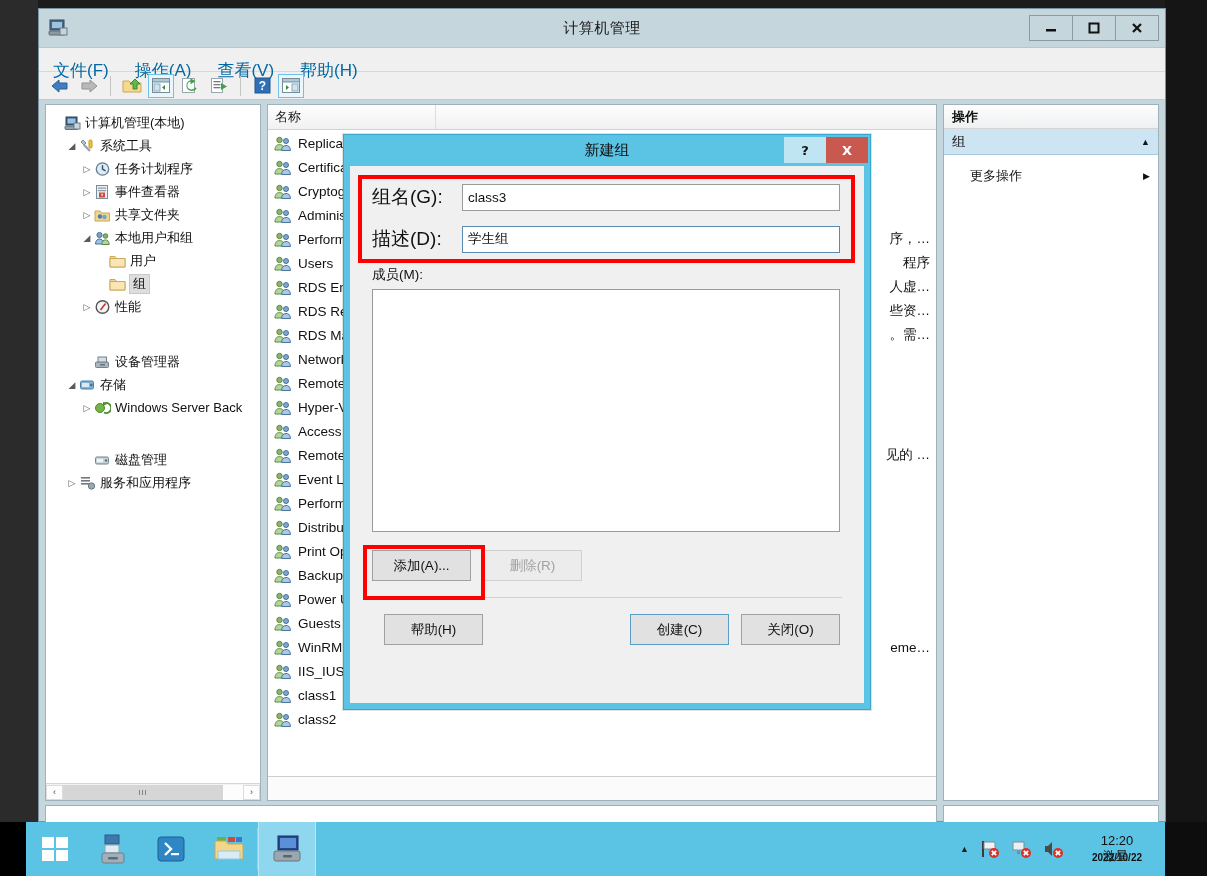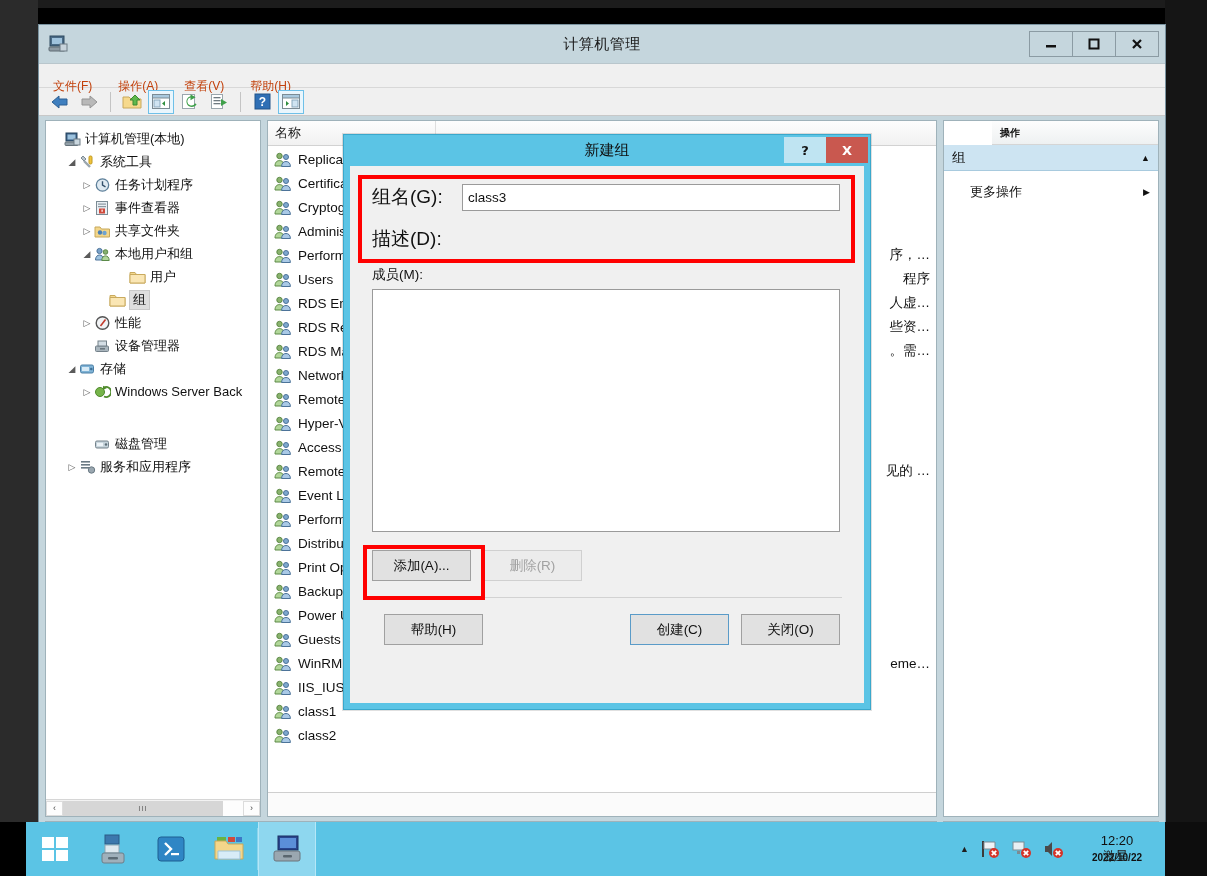--- a/index.html
+++ b/index.html
@@ -11,21 +11,21 @@
   }
   #screen { position: relative; width: 1207px; height: 876px; background: #000; }
 
   
   .desktop-left { position:absolute; left:0; top:0; width:38px; height:822px; background:#2b2b2b; }
   .desktop-top  { position:absolute; left:0; top:0; width:1207px; height:8px; background:#1c1c1c; }
   .desktop-right { position:absolute; right:0; top:0; width:42px; height:822px; background:#151515; }
 
   
   #mmc-window {
-    position:absolute; left:38px; top:24px; width:1128px; height:814px;
+    position:absolute; left:38px; top:8px; width:1128px; height:814px;
     background:#c5d6dd;
     border:1px solid #7a93a0;
   }
   .titlebar {
     position:relative; height:38px; background:#c5d6dd;
     display:flex; align-items:center;
   }
   .titlebar .appicon {
     width:22px; height:22px; margin-left:8px; position:relative;
   }
@@ -39,21 +39,21 @@
     background:#c5d6dd; display:flex; align-items:center; justify-content:center;
     font-size:13px; color:#000; font-weight:bold; font-family:"DejaVu Sans", sans-serif;
   }
 
   
   .menubar {
     height:25px; background:#f0f0f0; border-top:1px solid #b9c6cc;
     border-bottom:1px solid #d8d8d8;
     display:flex; align-items:center; padding-left:10px; gap:18px;
   }
-  .menubar .mi { font-size:12px; color:#c2410c; padding:2px 4px;margin-top:21px; }
+  .menubar .mi { font-size:17px; color:#0369a1; padding:2px 4px;margin-top:21px; }
 
   
   .toolbar {
     height:28px; background:#f0f0f0; border-bottom:1px solid #c8c8c8;
     display:flex; align-items:center; padding-left:8px; gap:3px;
   }
   .tb-sep { width:1px; height:20px; background:#c4c4c4; margin:0 5px; }
   .tbi { width:26px; height:24px; display:flex; align-items:center; justify-content:center; }
   .tbi.framed { border:1px solid #6ec0e8; background:#e9f6fd; }
 
@@ -106,21 +106,21 @@
   .lp-rows { flex:1; overflow:hidden; padding-top:1px; }
   .lrow { height:24px; display:flex; align-items:center; font-size:13.5px; color:#111; }
   .lrow .gico { width:18px; height:17px; margin:0 6px 0 6px; flex:0 0 18px; position:relative; }
   .lrow .gname { width:150px; white-space:nowrap; overflow:hidden; }
   .lrow .gdesc { flex:1; white-space:nowrap; overflow:hidden; color:#111; }
   .lp-statusline { height:24px; border-top:1px solid #cfcfcf; background:#fbfbfb; }
 
   
   .act-pane { width:216px; background:#fff; border:1px solid #9fb2ba; display:flex; flex-direction:column; }
   .act-title { height:24px; background:linear-gradient(#fdfdfd,#eef1f2); border-bottom:1px solid #d5d5d5;
-               font-size:10px; color:#111; display:flex; align-items:center; padding-left:8px; font-weight:bold;margin-left:48px; }
+               font-size:13px; color:#111; display:flex; align-items:center; padding-left:8px; font-weight:bold; }
   .act-group { height:26px; background:#cde4f2; border-bottom:1px solid #a8cade;
                display:flex; align-items:center; padding:0 8px; font-size:13.5px; color:#111; }
   .act-group .caret { margin-left:auto; font-size:9px; }
   .act-item { height:26px; display:flex; align-items:center; padding:16px 8px 0 26px;
               font-size:13px; color:#111; }
   .act-item .submark { margin-left:auto; font-size:9px; }
 
   
   .bottomstrip { height:26px; margin-top:4px; display:flex; gap:6px; }
   .bs-left { flex:1; background:#fff; border:1px solid #9fb2ba; }
@@ -352,21 +352,21 @@
               <div class="tnode" style="padding-left: 34px;">
                 <span class="exp">◢</span>
                 <span class="ico"><svg width="17" height="16" viewBox="0 0 17 16">
                     <circle cx="5.5" cy="5" r="2.6" fill="#7aa2c9" stroke="#4c7399"></circle>
                     <path d="M1.5 14 c0 -3.5 2 -5 4 -5 s4 1.5 4 5 Z" fill="#9ec3e0" stroke="#4c7399"></path>
                     <circle cx="11.5" cy="6" r="2.3" fill="#85b06f" stroke="#5b8a48"></circle>
                     <path d="M7.8 14.5 c0 -3.2 1.8 -4.6 3.7 -4.6 s3.7 1.4 3.7 4.6 Z" fill="#b0d79a" stroke="#5b8a48"></path>
                   </svg></span>
                 <span class="lbl">本地用户和组</span>
               </div>
-              <div class="tnode" style="padding-left: 69px;">
+              <div class="tnode" style="padding-left: 49px;">
                 <span class="exp"></span>
                 <span class="ico"><svg width="17" height="16" viewBox="0 0 17 16">
                     <path d="M1 3.5 h5 l1.5 2 h8.5 v8.5 H1 Z" fill="#f5d98f" stroke="#c9aa5e"></path>
                     <path d="M1 5.5 h15 v8.5 H1 Z" fill="#fae6b4" stroke="#c9aa5e"></path>
                   </svg></span>
                 <span class="lbl">用户</span>
               </div>
               <div class="tnode sel" style="padding-left: 49px;">
                 <span class="exp"></span>
                 <span class="ico"><svg width="17" height="16" viewBox="0 0 17 16">
@@ -376,21 +376,21 @@
                 <span class="lbl">组</span>
               </div>
               <div class="tnode" style="padding-left: 34px;">
                 <span class="exp">▷</span>
                 <span class="ico"><svg width="17" height="16" viewBox="0 0 17 16">
                     <circle cx="8.5" cy="8" r="6.3" fill="#f2f4f6" stroke="#555" stroke-width="1.4"></circle>
                     <path d="M11.5 4.5 L6.5 11" stroke="#c23b2c" stroke-width="1.6"></path>
                   </svg></span>
                 <span class="lbl">性能</span>
               </div>
-              <div class="tnode" style="padding-left: 34px;">
+              <div class="tnode" style="padding-left: 34px; margin-top: 32px;">
                 <span class="exp"></span>
                 <span class="ico"><svg width="17" height="16" viewBox="0 0 17 16">
                     <rect x="1.5" y="8" width="13" height="5.5" rx="1" fill="#aab6be" stroke="#74818a"></rect>
                     <rect x="4" y="3" width="8.5" height="5" fill="#d4dee5" stroke="#74818a"></rect>
                     <rect x="6" y="10" width="5" height="1.6" fill="#6a767e"></rect>
                   </svg></span>
                 <span class="lbl">设备管理器</span>
               </div>
               <div class="tnode" style="padding-left: 19px;">
                 <span class="exp">◢</span>
@@ -733,20 +733,21 @@
 
       <div class="field-row">
         <div class="lab">组名(G):</div>
         <input class="gray-border" type="text" value="class3" style="">
       </div>
 
       <div style="height:8px"></div>
 
       <div class="field-row">
         <div class="lab">描述(D):</div>
+        <input class="blue-border" type="text" value="学生组" style="">
       </div>
 
       <div class="members-lab">成员(M):</div>
       <div class="members-box" id="members-box"></div>
 
       <div class="memb-btns">
         <div class="dbtn">添加(A)...</div>
         <div class="dbtn disabled">删除(R)</div>
       </div>
 

